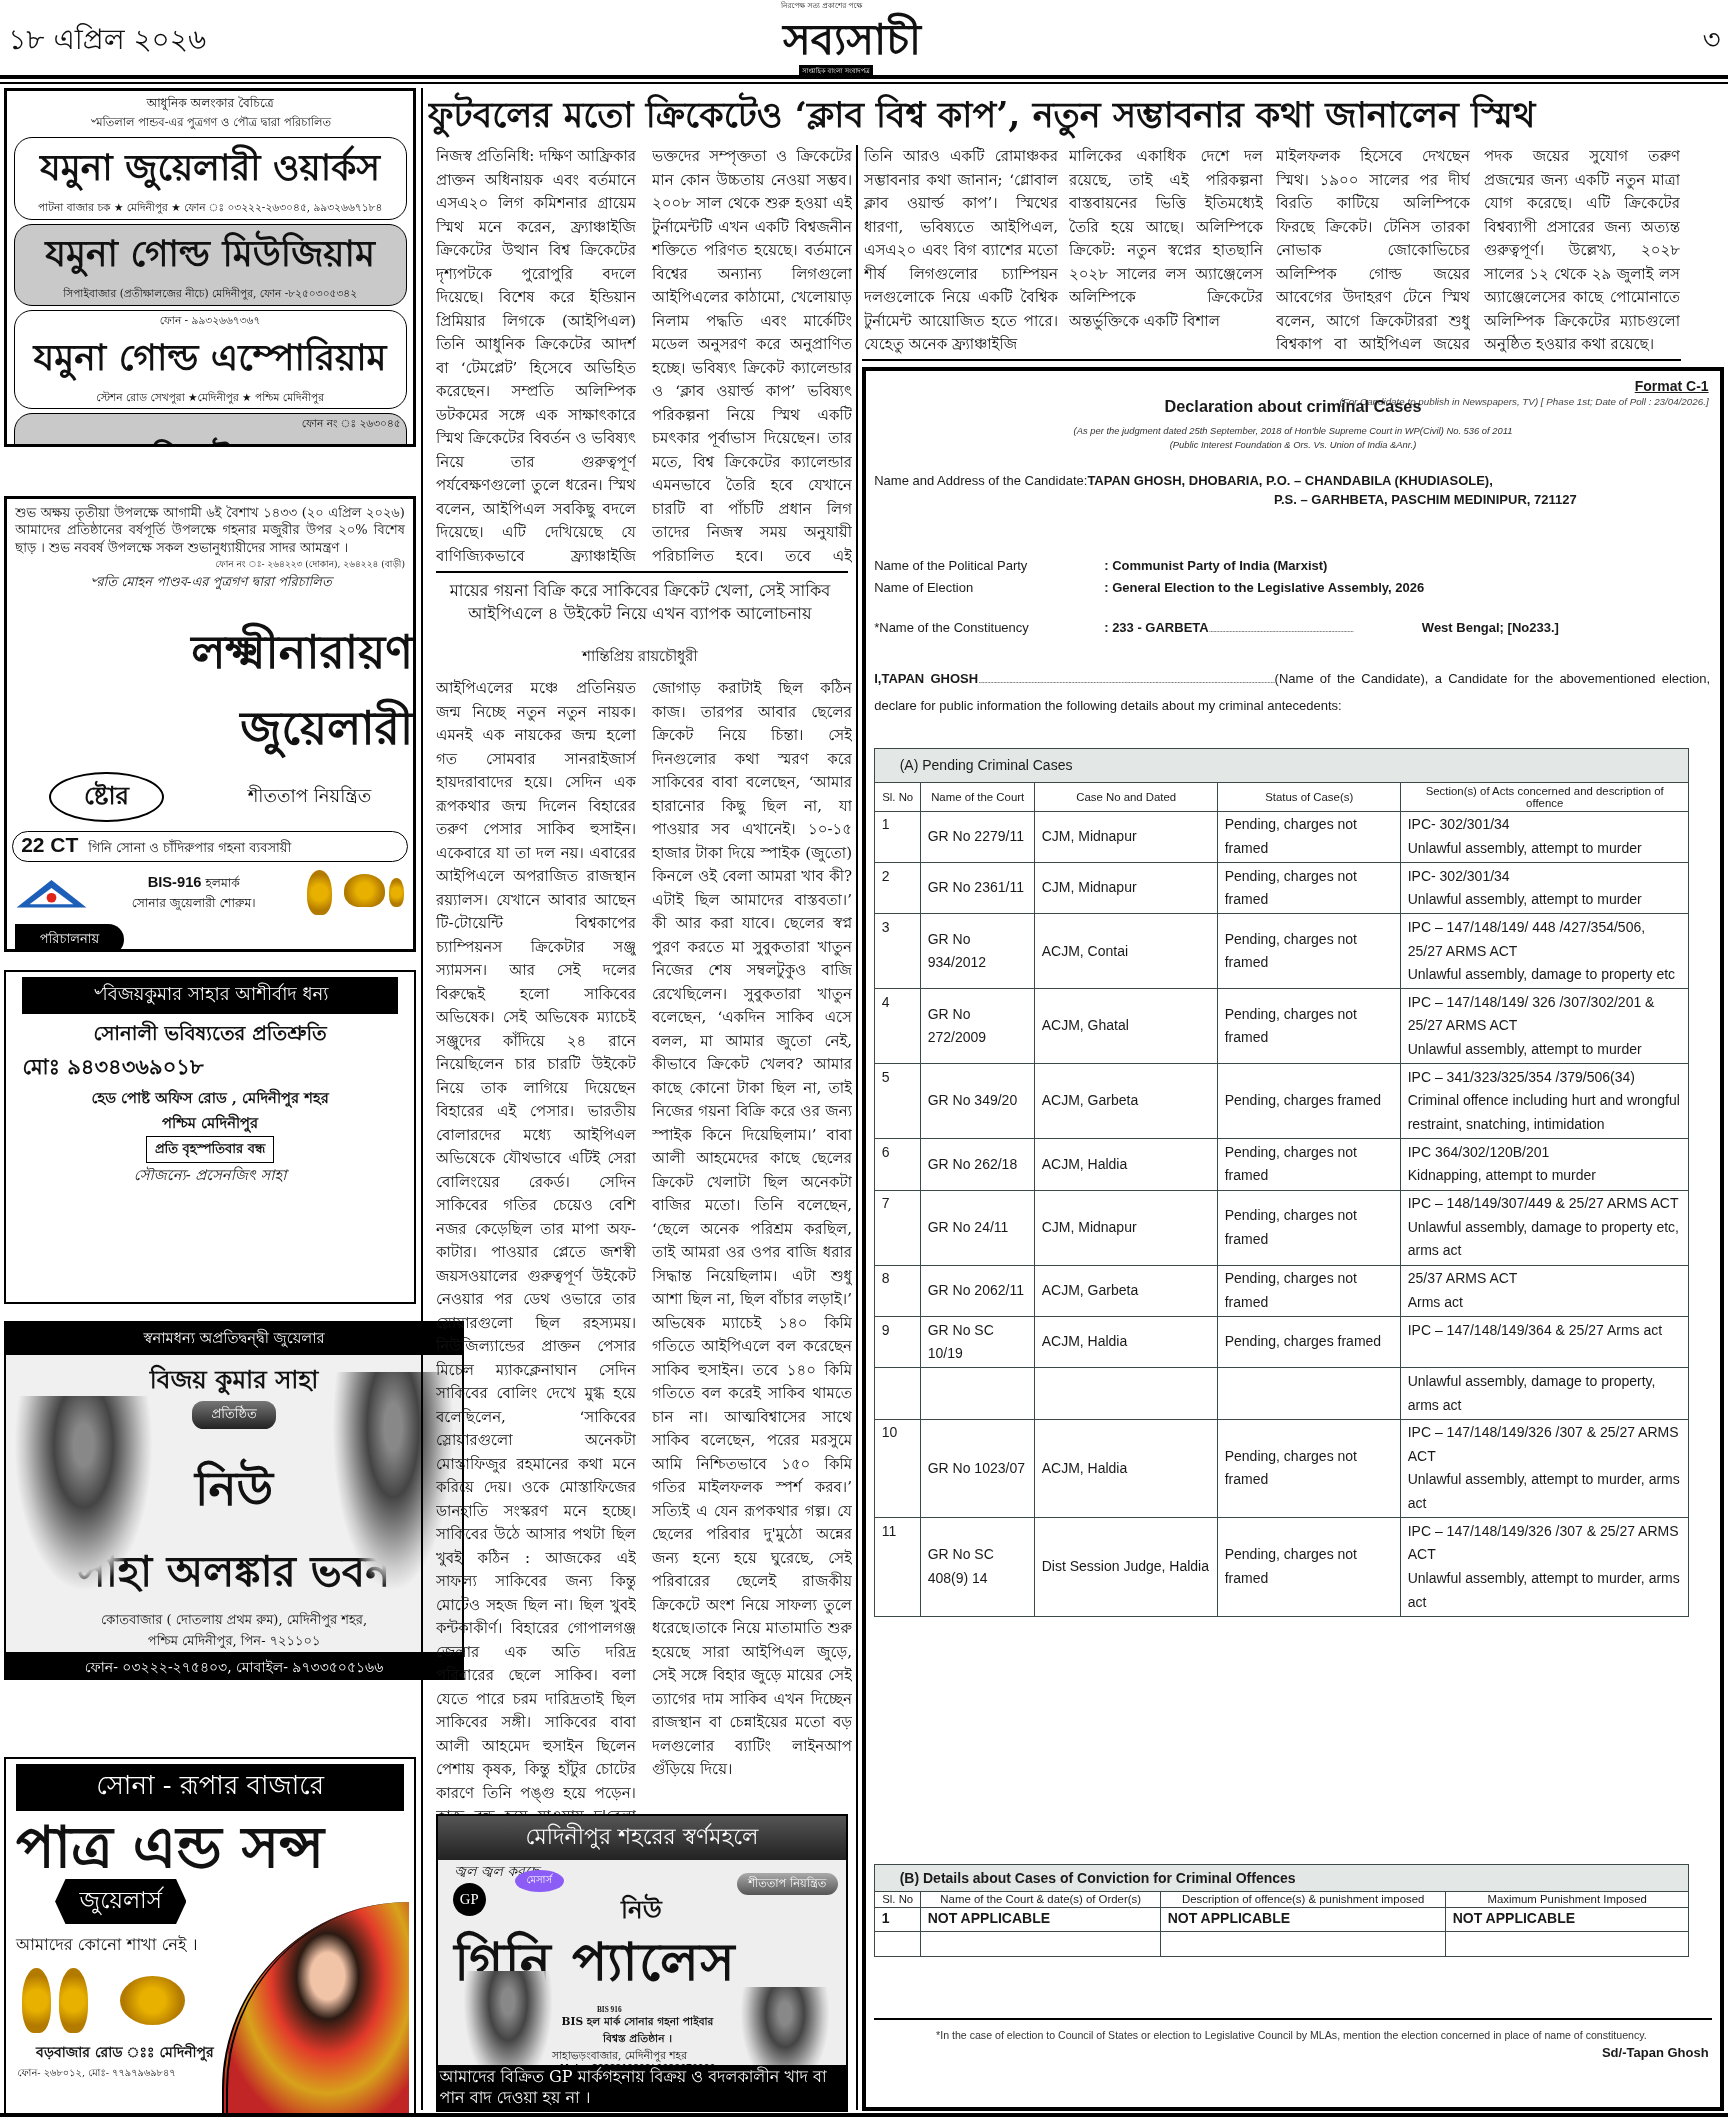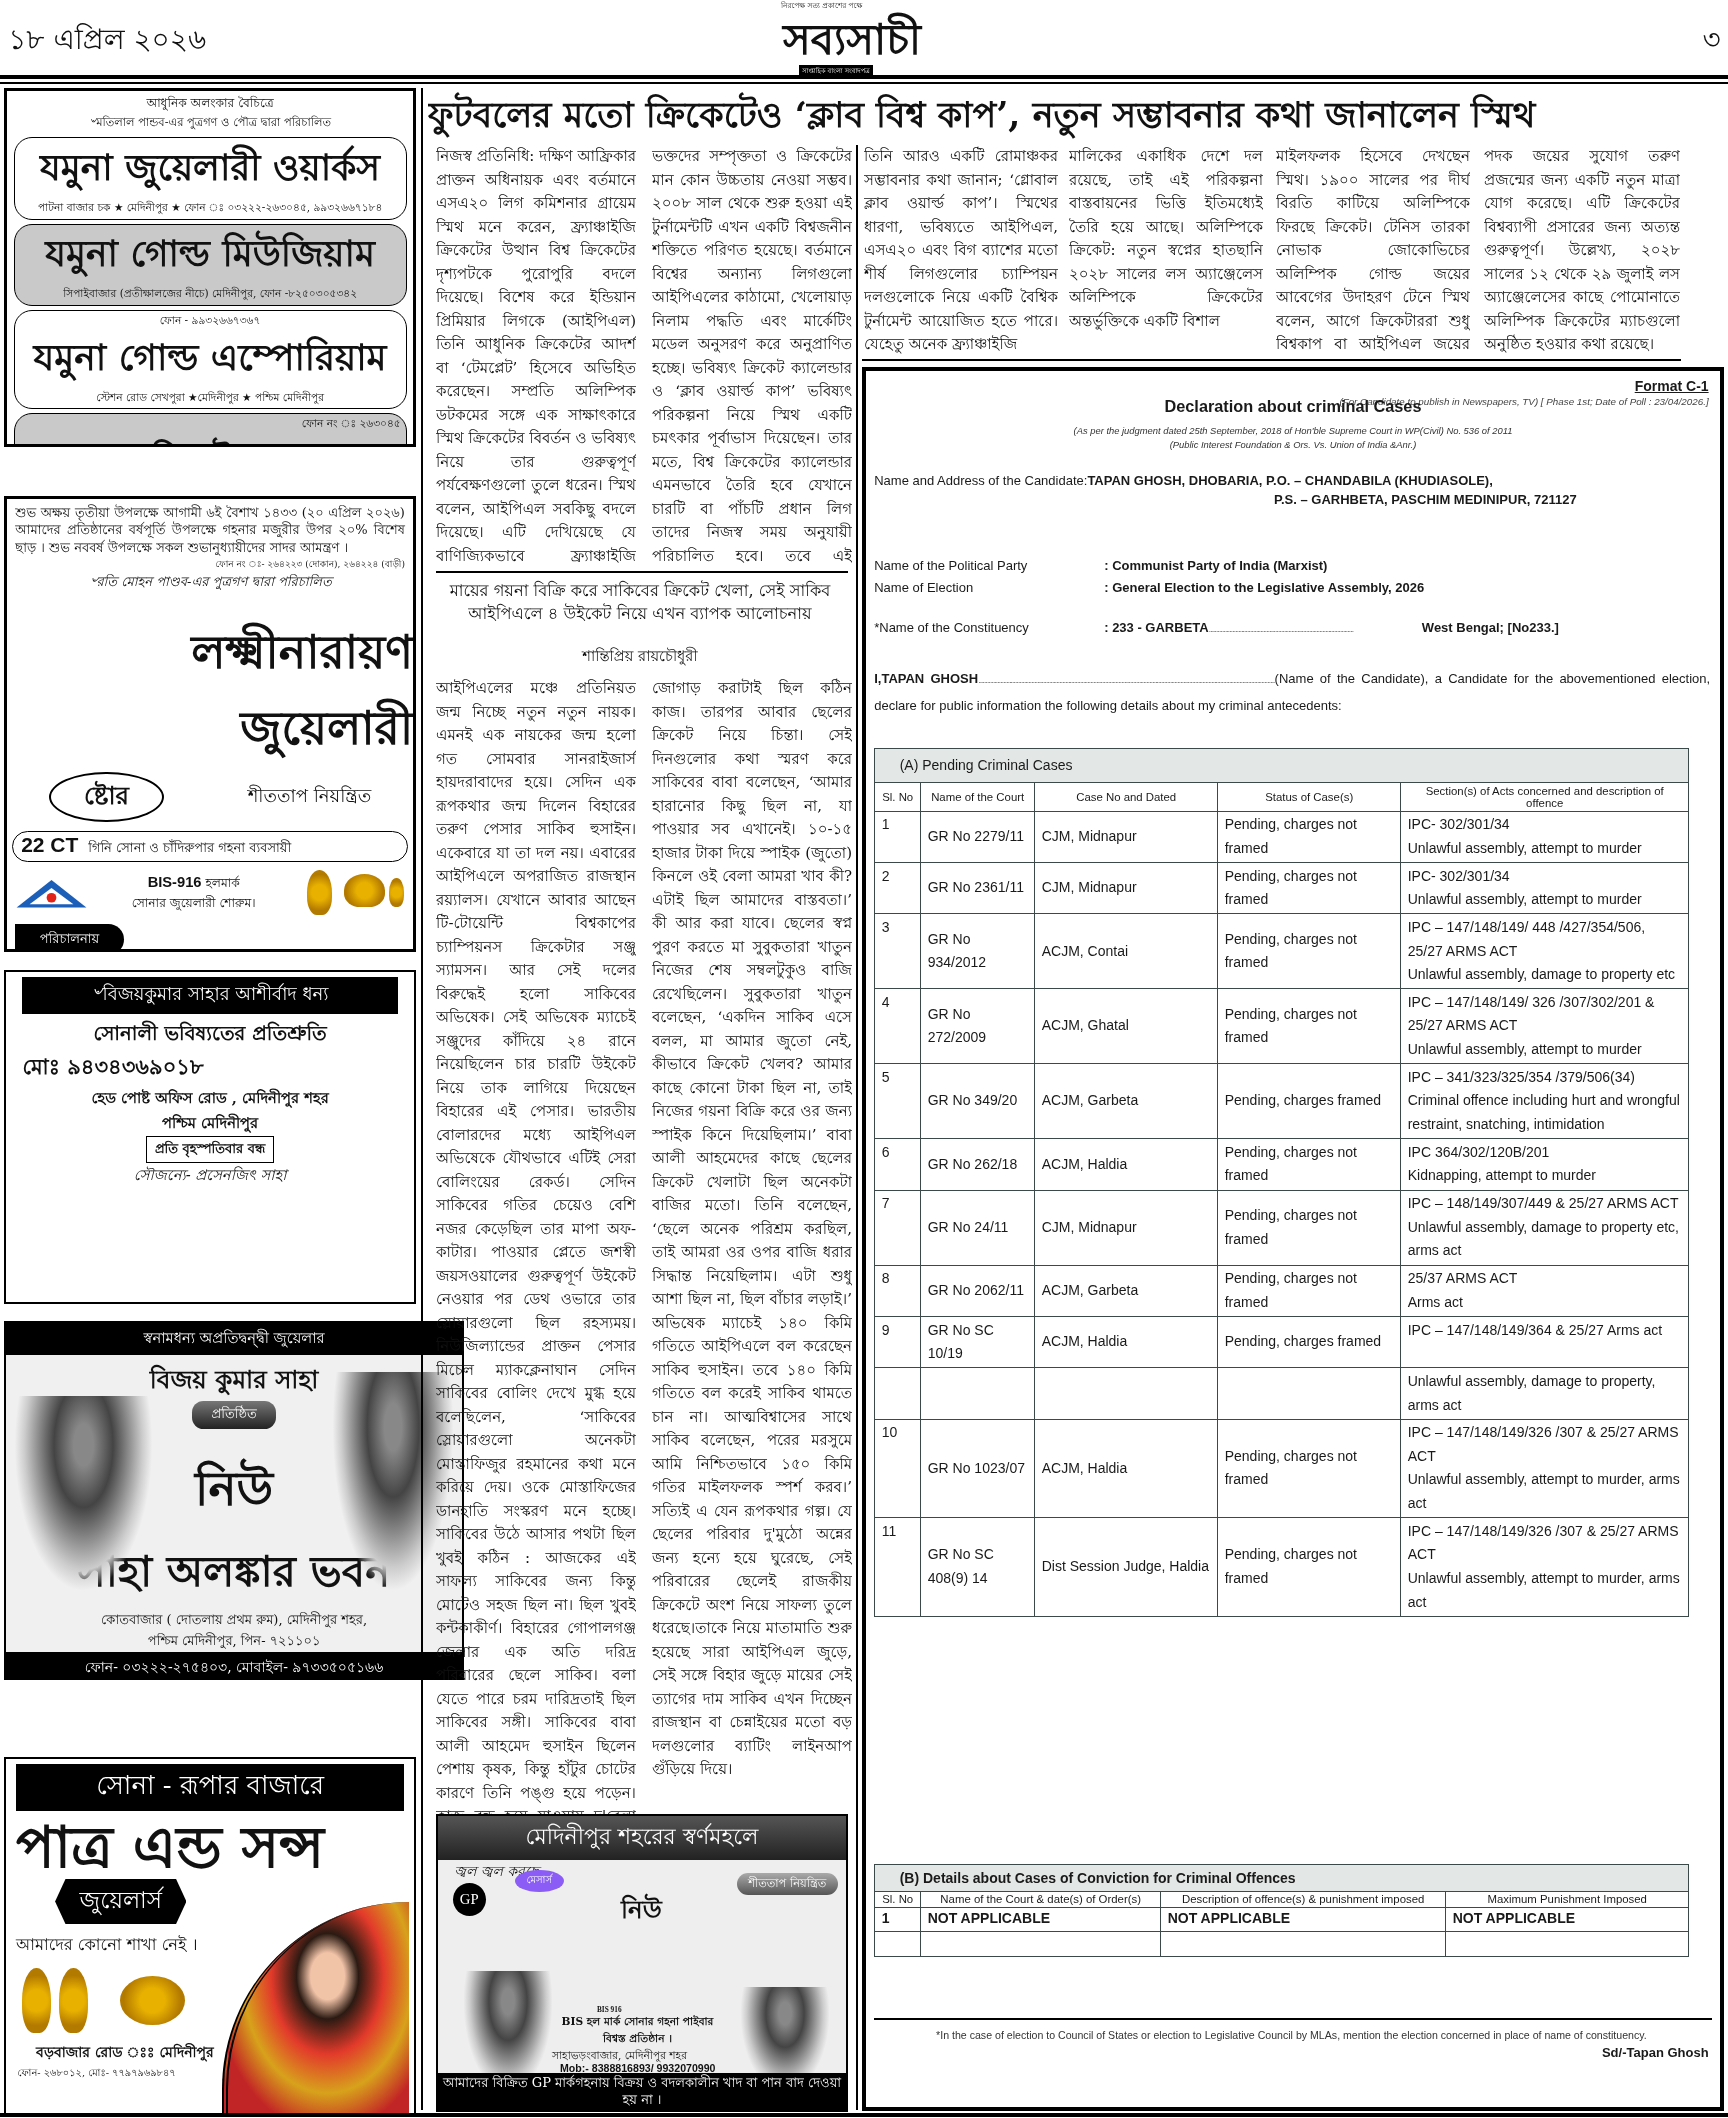--- a/index.html
+++ b/index.html
@@ -97,21 +97,21 @@
   #ad6 .sub { font-size: 14px; font-style: italic; padding-left: 16.3px; }
   #ad6 .cool { position:absolute; right: 8.2px; top: 57px; background: linear-gradient(#aaa,#555); color:#fff; border-radius: 11.4px; padding: 1.6px 11.4px; font-size: 11.4px; }
   #ad6 .gp { position:absolute; left: 14.7px; top: 67px; width: 33px; height: 33px; border-radius: 50%; background:#000; color:#fff; font-size: 14.7px; text-align:center; line-height: 33px; font-family: "Liberation Serif", serif; }
   #ad6 .ms { position:absolute; left: 77px; top: 54px; background:#8b5cf6; color:#fff; font-size: 10px; padding: 2.4px 11.4px; border-radius: 50%; }
   #ad6 .new { position:absolute; left: 183px; top: 75px; font-size: 24.5px; font-weight: 900; }
   #ad6 .nm { position:absolute; left: 16.3px; top: 106px; font-size: 52px; font-weight: 900; letter-spacing: 1.6px; }
   #ad6 .bis916 { position:absolute; left: 159px; top: 189px; font-size: 7.3px; font-weight: bold; font-family: "Liberation Serif", serif; }
   #ad6 .trust { position:absolute; left: 118px; top: 198px; font-size: 10.6px; text-align:center; font-weight: bold; width: 163px; }
   #ad6 .addr { position:absolute; left: 114px; top: 232px; font-size: 10.6px; }
   #ad6 .mob { position:absolute; left: 122px; top: 246px; font-size: 10.6px; font-weight: bold; font-family: "Liberation Sans", sans-serif; }
-  #ad6 .foot { position:absolute; left: 0; bottom: 0; width: 100%; background:#000; color:#fff; font-size: 13px; text-align:center; padding: 1.6px; line-height: 1.3; }
+  #ad6 .foot { position:absolute; left: 0; bottom: 0; width: 100%; background:#000; color:#fff; font-size: 16px; text-align:left; padding: 1.6px; line-height: 1.3; }
   #vline2 { left: 856px; top: 145px; width: 1.6px; height: 1965px; background:#000; }
 
   
   #decl { left: 862px; top: 367px; width: 862px; height: 1744px; border: 4.1px solid #000; padding: 0 8.2px; font-family: "Liberation Sans", sans-serif; color: #1a1a1a; }
   #fmt { position:absolute; right: 11.4px; top: 6.5px; font-size: 14px; font-weight: bold; text-decoration: underline; }
   #fmt-sub { position:absolute; right: 11.4px; top: 24.5px; font-size: 9.8px; font-style: italic; color:#444; }
   #decl-title { position:absolute; left:0; width:100%; top: 26px; text-align:center; font-size: 16.3px; font-weight: bold; }
   #decl-sub1, #decl-sub2 { position:absolute; left:0; width:100%; text-align:center; font-size: 9.4px; font-style: italic; color:#333; }
   #decl-sub1 { top: 54px; }
   #decl-sub2 { top: 68px; }
@@ -265,20 +265,21 @@
 <div class="abs col" id="c8">জোগাড় করাটাই ছিল কঠিন কাজ। তারপর আবার ছেলের ক্রিকেট নিয়ে চিন্তা। সেই দিনগুলোর কথা স্মরণ করে সাকিবের বাবা বলেছেন, ‘আমার হারানোর কিছু ছিল না, যা পাওয়ার সব এখানেই। ১০-১৫ হাজার টাকা দিয়ে স্পাইক (জুতো) কিনলে ওই বেলা আমরা খাব কী? এটাই ছিল আমাদের বাস্তবতা।’ কী আর করা যাবে। ছেলের স্বপ্ন পুরণ করতে মা সুবুকতারা খাতুন নিজের শেষ সম্বলটুকুও বাজি রেখেছিলেন। সুবুকতারা খাতুন বলেছেন, ‘একদিন সাকিব এসে বলল, মা আমার জুতো নেই, কীভাবে ক্রিকেট খেলব? আমার কাছে কোনো টাকা ছিল না, তাই নিজের গয়না বিক্রি করে ওর জন্য স্পাইক কিনে দিয়েছিলাম।’ বাবা আলী আহমেদের কাছে ছেলের ক্রিকেট খেলাটা ছিল অনেকটা বাজির মতো। তিনি বলেছেন, ‘ছেলে অনেক পরিশ্রম করছিল, তাই আমরা ওর ওপর বাজি ধরার সিদ্ধান্ত নিয়েছিলাম। এটা শুধু আশা ছিল না, ছিল বাঁচার লড়াই।’ অভিষেক ম্যাচেই ১৪০ কিমি গতিতে আইপিএলে বল করেছেন সাকিব হুসাইন। তবে ১৪০ কিমি গতিতে বল করেই সাকিব থামতে চান না। আত্মবিশ্বাসের সাথে সাকিব বলেছেন, পরের মরসুমে আমি নিশ্চিতভাবে ১৫০ কিমি গতির মাইলফলক স্পর্শ করব।’ সত্যিই এ যেন রূপকথার গল্প। যে ছেলের পরিবার দু'মুঠো অন্নের জন্য হন্যে হয়ে ঘুরেছে, সেই পরিবারের ছেলেই রাজকীয় ক্রিকেটে অংশ নিয়ে সাফল্য তুলে ধরেছে।তাকে নিয়ে মাতামাতি শুরু হয়েছে সারা আইপিএল জুড়ে, সেই সঙ্গে বিহার জুড়ে মায়ের সেই ত্যাগের দাম সাকিব এখন দিচ্ছেন রাজস্থান বা চেন্নাইয়ের মতো বড় দলগুলোর ব্যাটিং লাইনআপ গুঁড়িয়ে দিয়ে।</div>
 <div class="abs" id="vline2"></div>
 
 <div class="abs" id="ad6">
   <div class="top bn">মেদিনীপুর শহরের স্বর্ণমহলে</div>
   <div class="sub bn">জ্বল জ্বল করছে -</div>
   <div class="cool bn">শীততাপ নিয়ন্ত্রিত</div>
   <div class="gp">GP</div>
   <div class="ms bn">মেসার্স</div>
   <div class="new bn">নিউ</div>
+  <div class="nm bn">গিনি প্যালেস</div>
   <div class="bis916">BIS 916</div>
   <div class="trust bn">BIS হল মার্ক সোনার গহনা পাইবার বিশ্বস্ত প্রতিষ্ঠান ।</div>
   <div class="addr bn">সাহাভড়ংবাজার, মেদিনীপুর শহর</div>
   <div class="mob">Mob:- 8388816893/ 9932070990</div>
   <div class="person" style="left:24.5px;top:155px;width:90px;height:122px"></div>
   <div class="person" style="right:16.3px;top:171px;width:90px;height:106px"></div>
   <div class="foot bn">আমাদের বিক্রিত GP মার্কগহনায় বিক্রয় ও বদলকালীন খাদ বা পান বাদ দেওয়া হয় না ।</div>
 </div>
 
 <div class="abs" id="decl">

